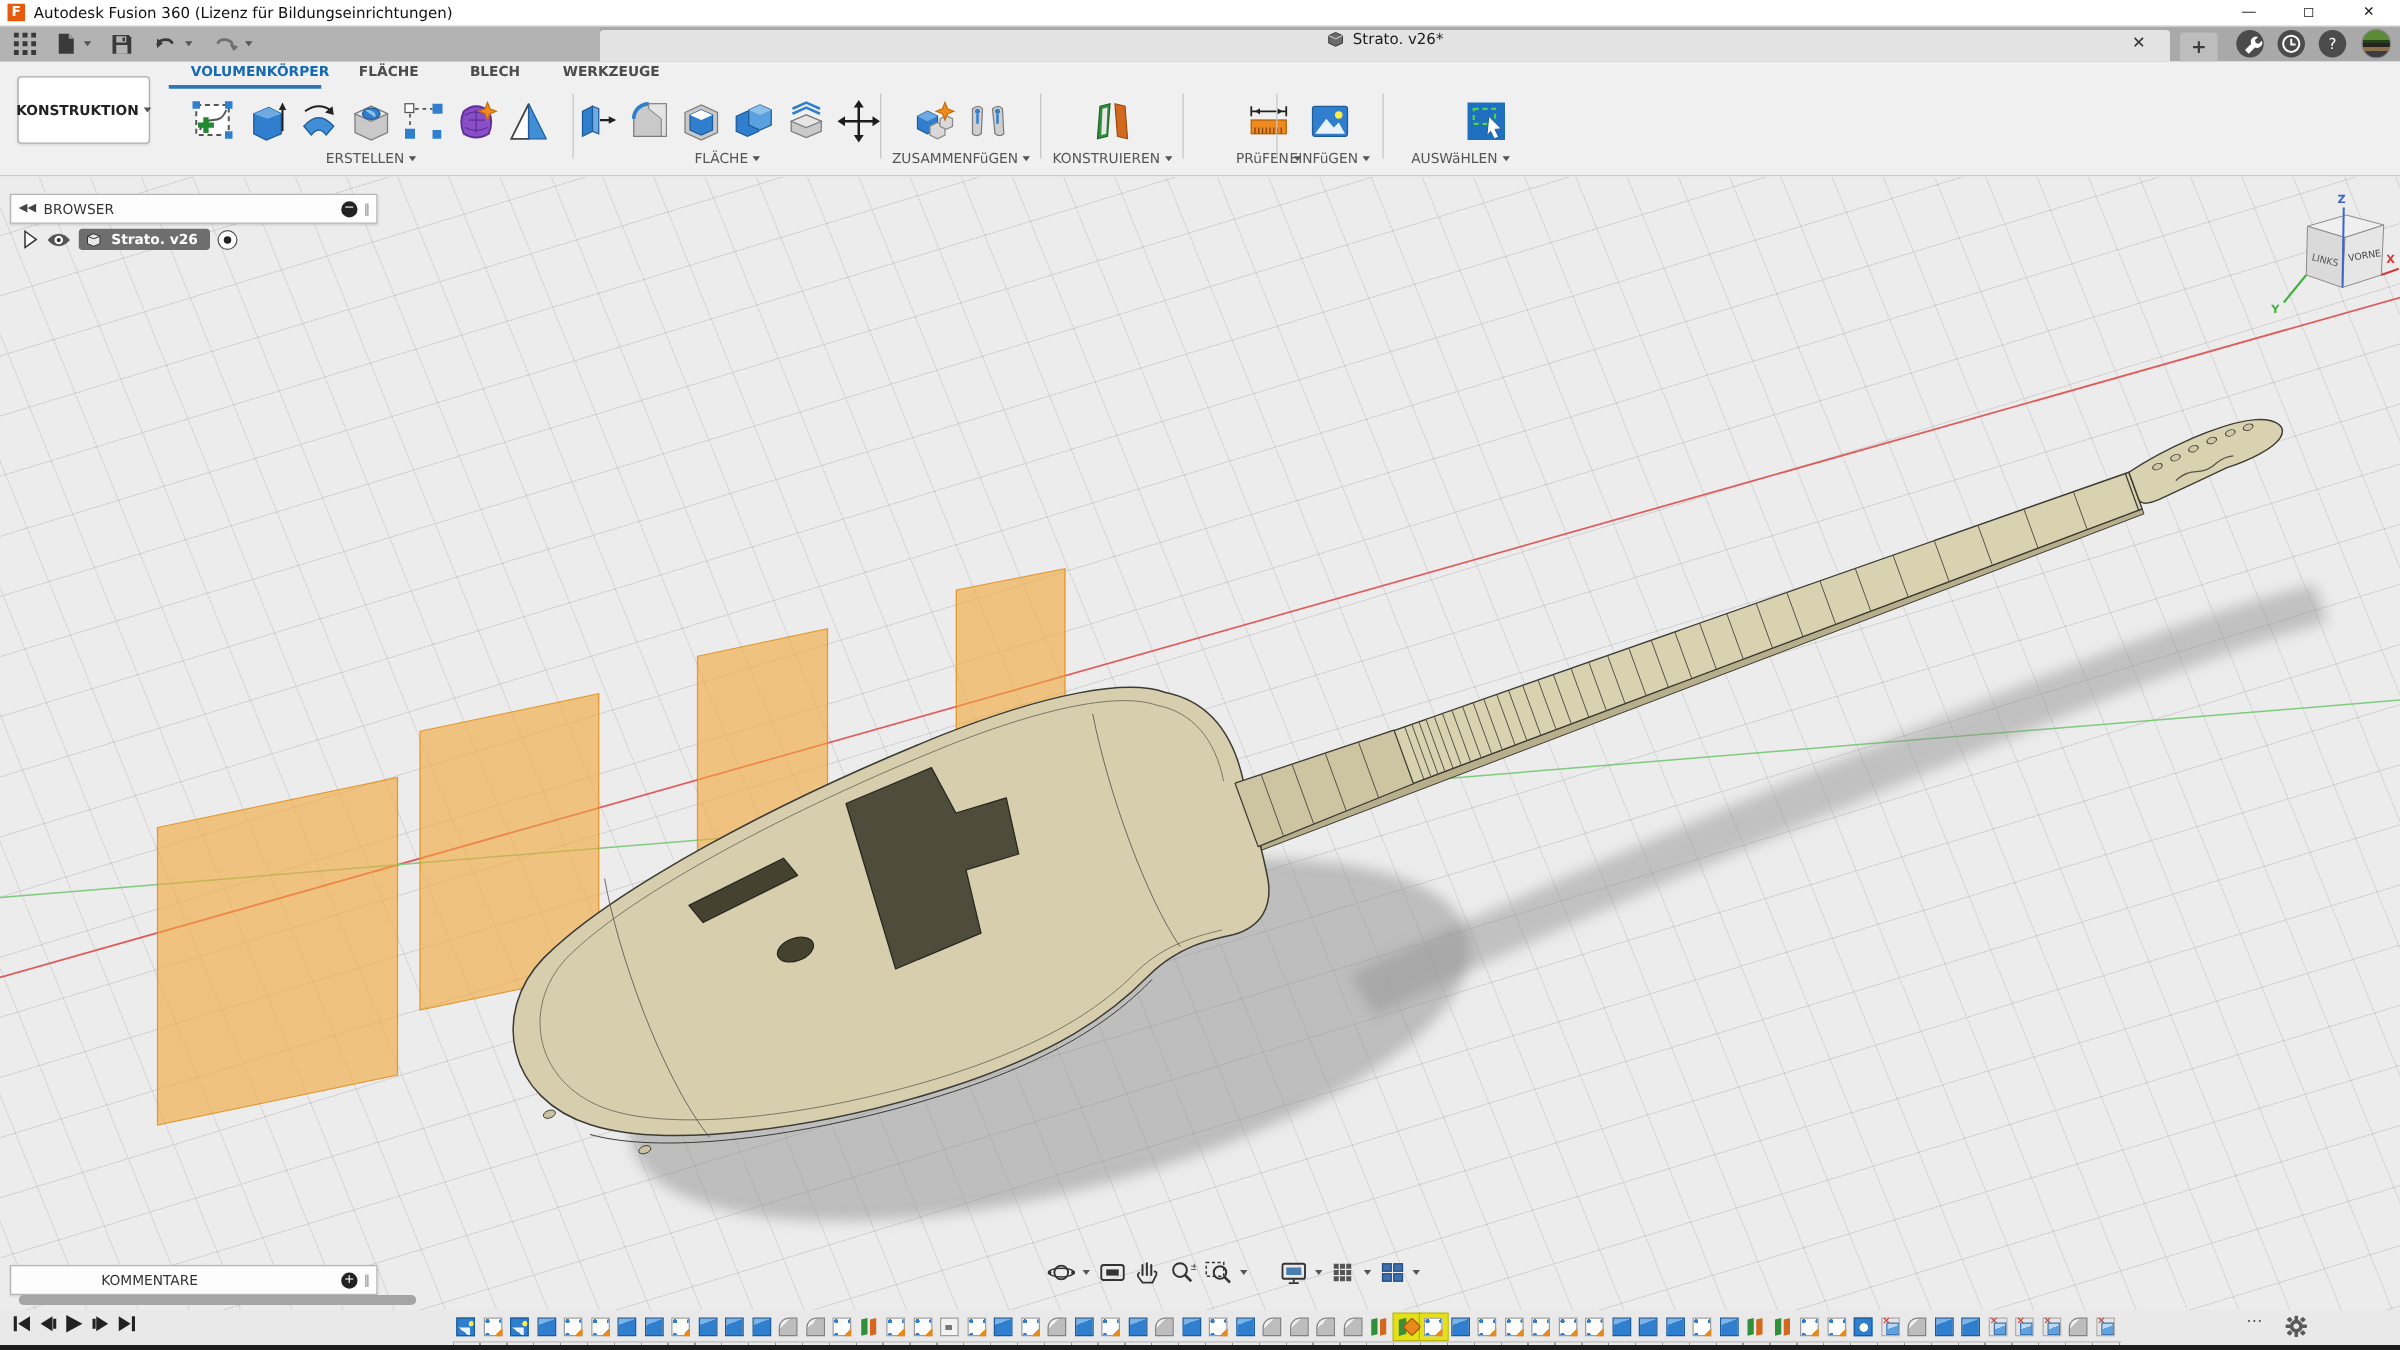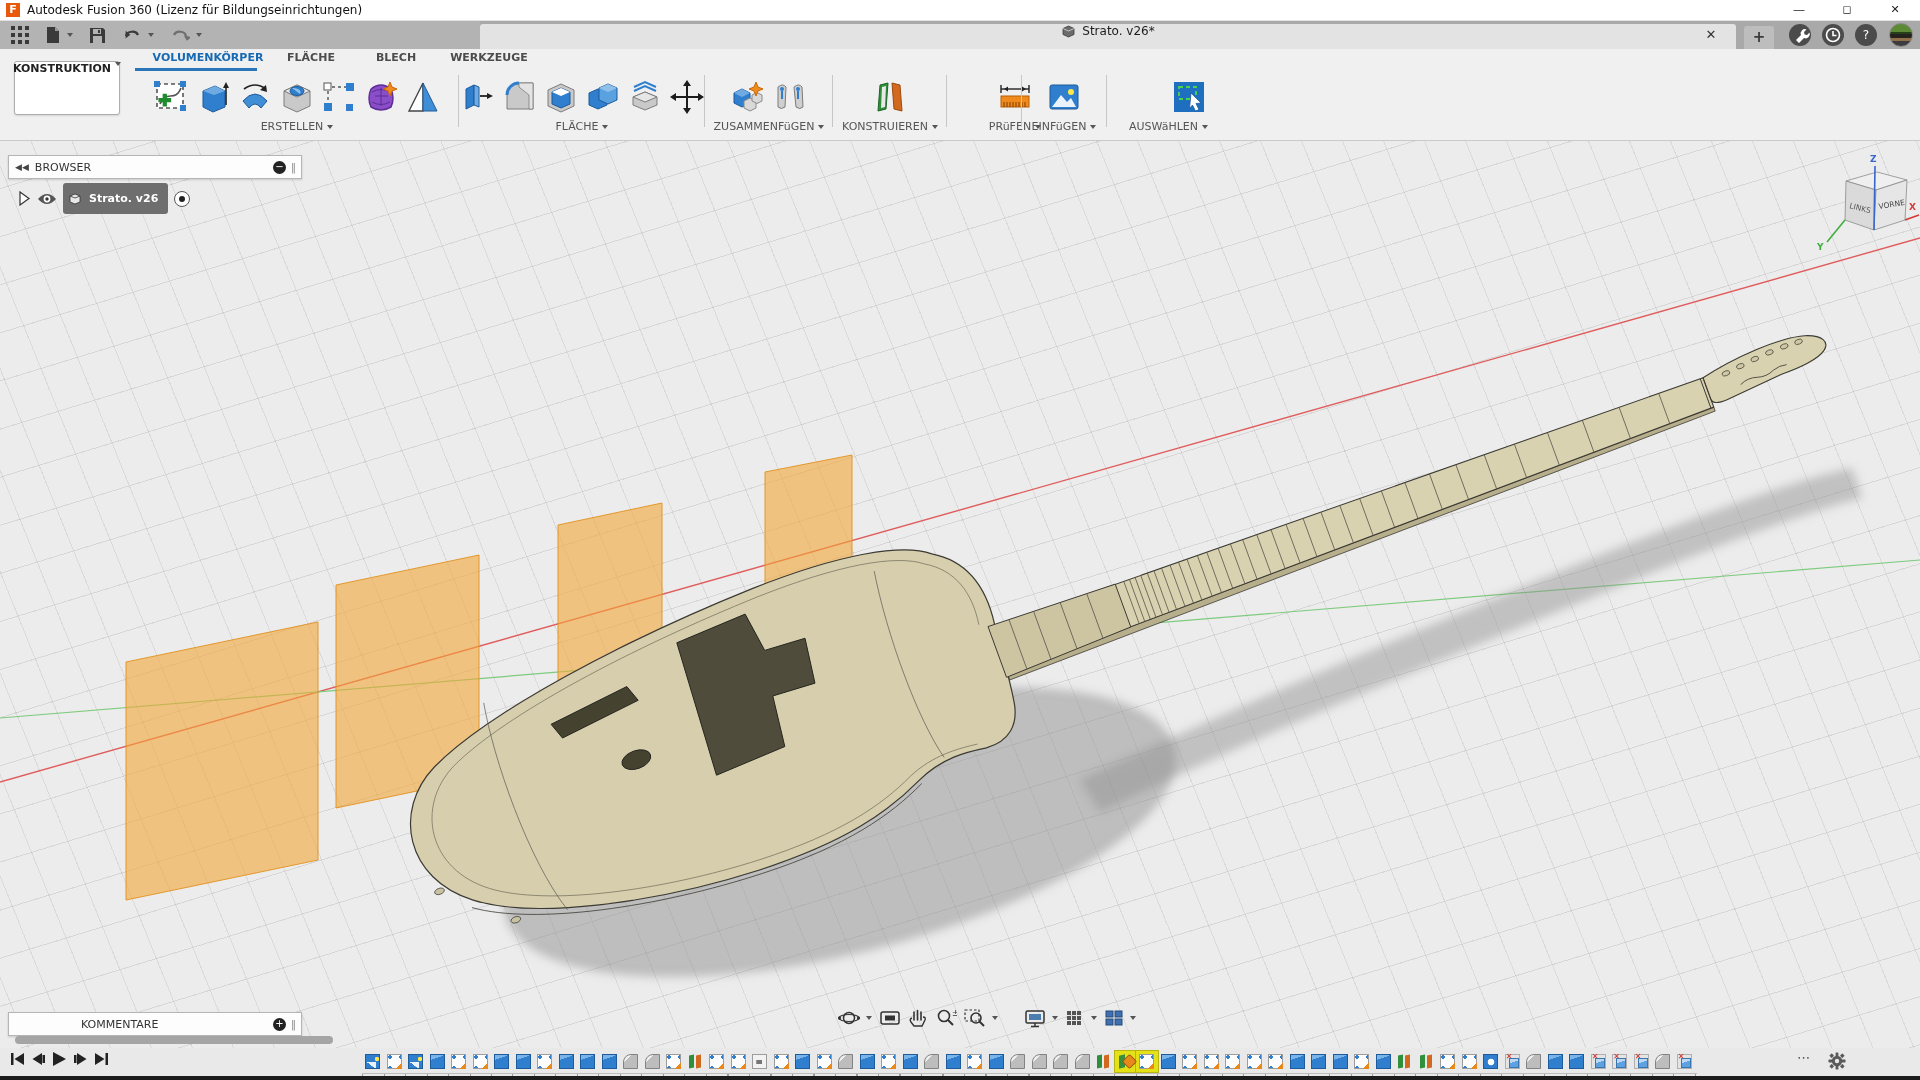--- a/index.html
+++ b/index.html
@@ -26,21 +26,21 @@
     border-radius:3px 3px 0 0;color:#3a3a3a;font-size:15px;font-weight:bold;text-align:center;line-height:22px;}
   .topcircle{position:absolute;top:3px;width:22px;height:22px;border-radius:50%;background:#4b4b4b;
     color:#fff;text-align:center;line-height:22px;font-size:12px;}
   #avatar{position:absolute;left:1889px;top:2px;width:24px;height:24px;border-radius:50%;
     background:linear-gradient(180deg,#5c8a35 0 36%,#274019 36% 46%,#26221d 46% 62%,#907049 62% 78%,#3c3c40 78%);
     border:1px solid #8a8a8a;box-sizing:border-box;}
   
   #toolbar{position:absolute;left:0;top:49px;width:1920px;height:91px;background:#f0f0f0;
     border-bottom:1px solid #c9c9c9;z-index:50;}
   #construction-btn{position:absolute;left:14px;top:12px;width:104px;height:52px;background:#fff;
-    border:1px solid #adadad;border-radius:3px;display:flex;justify-content:center;
+    border:1px solid #adadad;border-radius:3px;display:flex;align-items:center;justify-content:center;
     font-size:11px;font-weight:bold;color:#222;box-shadow:0 1px 2px rgba(0,0,0,.12);}
   .ribbon-tab{position:absolute;top:2px;transform:translateX(-50%);font-size:11px;font-weight:bold;color:#4c4c4c;}
   .ribbon-tab.active{color:#1669b2;}
   #tab-underline{position:absolute;left:135px;top:19px;width:122px;height:3px;background:#2a76b8;}
   .tb-group{position:absolute;top:24px;display:flex;flex-direction:column;align-items:center;}
   .tb-icons{display:flex;align-items:flex-end;gap:4px;height:44px;}
   .tb-label{margin-top:3px;font-size:11px;color:#555;display:flex;align-items:center;white-space:nowrap;}
   .tb-div{position:absolute;top:26px;width:1px;height:52px;background:#c6c6c6;}
   .caret{width:0;height:0;border-left:3.5px solid transparent;border-right:3.5px solid transparent;
     border-top:4px solid #555;display:inline-block;margin-left:4px;}
@@ -56,21 +56,21 @@
     box-sizing:border-box;display:flex;align-items:center;font-size:11px;color:#333;
     box-shadow:0 1px 2px rgba(0,0,0,.15);}
   #browser-panel{left:8px;top:155px;}
   #comments-panel{left:8px;top:1012px;}
   .panel-right{margin-left:auto;display:flex;align-items:center;gap:5px;padding-right:4px;}
   .pcircle{width:13px;height:13px;border-radius:50%;background:#222;color:#fff;font-size:10px;
     line-height:12px;text-align:center;}
   .grip{color:#888;font-size:10px;letter-spacing:1px;}
   #browser-tree{position:absolute;left:18px;top:183px;display:flex;align-items:center;gap:6px;}
   #tree-chip{display:flex;align-items:center;gap:6px;background:#6e6e6e;border-radius:3px;
-    height:31px;padding:0 10px 0 4px;color:#fff;font-size:11px;font-weight:bold;}
+    height:17px;padding:0 10px 0 4px;color:#fff;font-size:11px;font-weight:bold;}
   #tree-radio{width:16px;height:16px;border-radius:50%;background:#fff;border:1px solid #555;
     box-sizing:border-box;position:relative;}
   #tree-radio::after{content:"";position:absolute;left:4px;top:4px;width:6px;height:6px;border-radius:50%;background:#222;}
   
   #navbar{position:absolute;left:838px;top:1008px;display:flex;align-items:center;gap:7px;z-index:40;}
   .nav-item{display:flex;align-items:center;gap:2px;}
   .nav-gap{width:12px;}
   
   #timeline{position:absolute;left:0;top:1048px;width:1920px;height:32px;background:#e9e9e9;z-index:45;}
   #playback{position:absolute;left:10px;top:3px;display:flex;gap:6px;align-items:center;}

